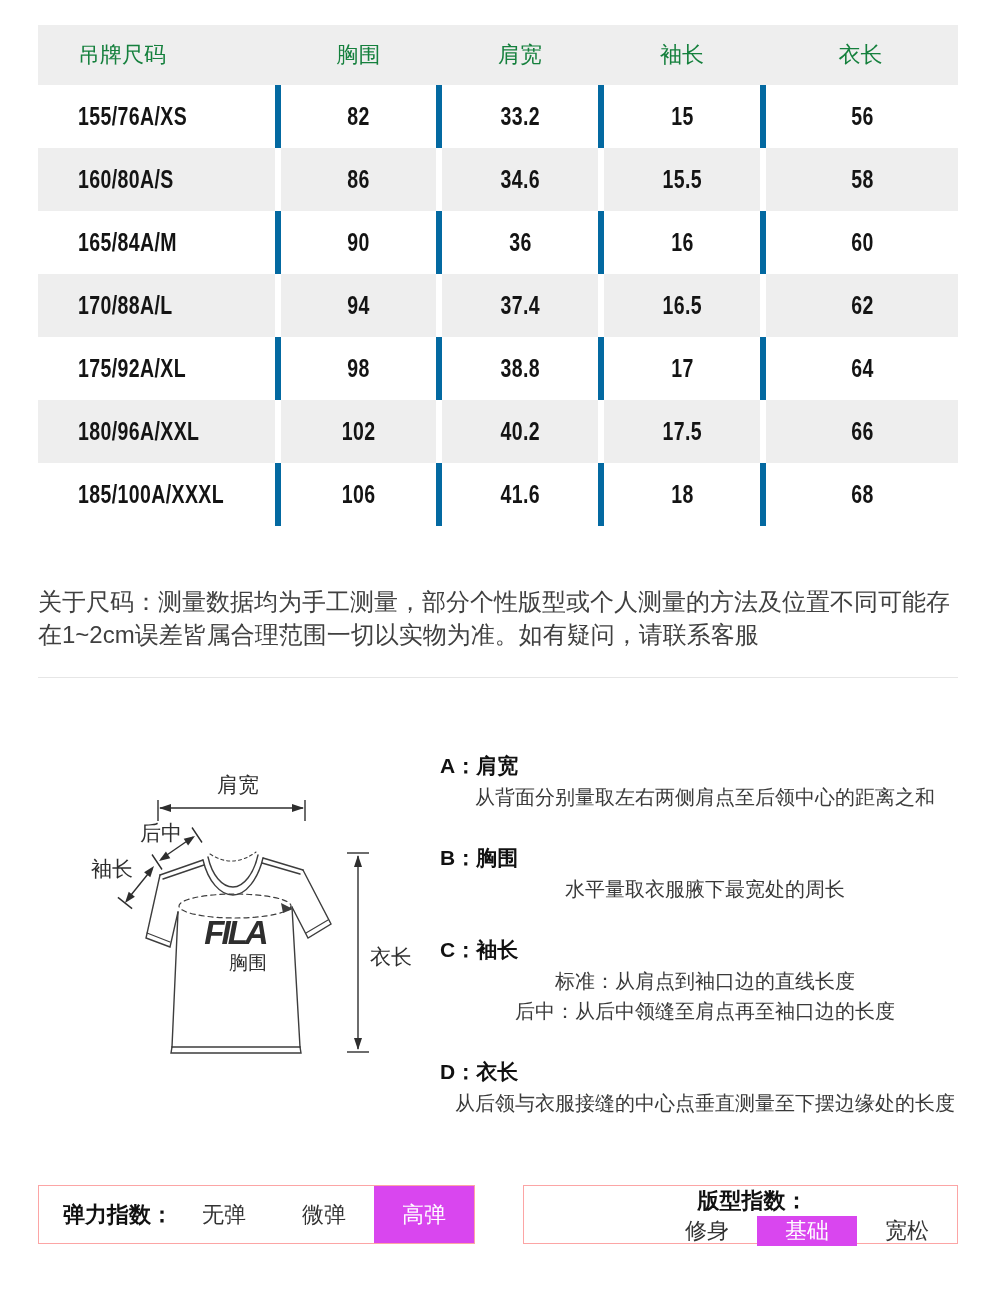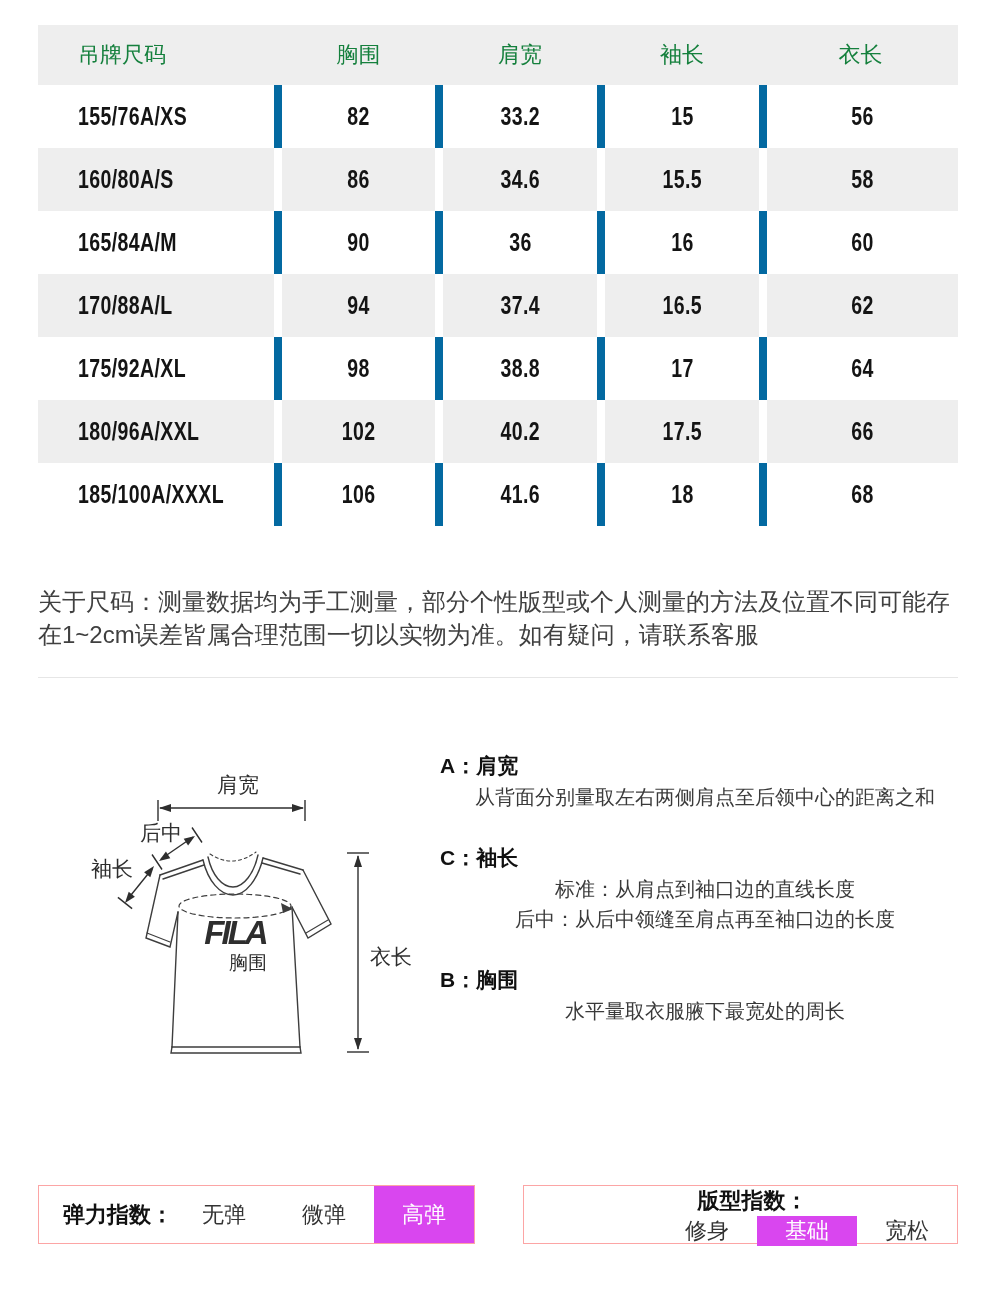--- a/index.html
+++ b/index.html
@@ -12,21 +12,21 @@
   .size-table col.c1 { width:240px; }
   .size-table col.c2 { width:161px; }
   .size-table col.c3 { width:162px; }
   .size-table col.c4 { width:162px; }
   .size-table col.c5 { width:195px; }
   .size-table th { height:60px; background:#eee; font-weight:400; font-size:22px; color:#15803d; text-align:center; }
   .size-table th:first-child { text-align:left; padding-left:40px; }
   .size-table td { height:63px; text-align:center; font-size:25px; font-weight:700; color:#141414;margin-top:24px; }
   .size-table td:first-child { text-align:left; padding-left:40px; }
   .size-table tbody tr:nth-child(even) td { background:#eee; }
-  .size-table tbody td + td { border-left:8px solid #0369a1; }
+  .size-table tbody td + td { border-left:6px solid #0369a1; }
   .size-table tbody tr:nth-child(even) td + td { border-left-color:#fff; }
   .cond { display:inline-block; transform:scaleX(0.78); transform-origin:center; letter-spacing:0.5px; }
   td:first-child .cond { transform-origin:left center; }
 
   
   .note { position:absolute; left:38px; top:585px; width:912px; font-size:24px; line-height:33px; color:#404040; }
 
   .divider { position:absolute; left:38px; top:677px; width:920px; height:1px; background:#e6e6e6; }
 
   
@@ -196,27 +196,31 @@
     <text x="175" y="196" text-anchor="middle" class="logo-text">FILA</text>
     <text x="188" y="221" text-anchor="middle" class="chest-label">胸围</text>
   </svg>
 
   <div class="guide">
     <div class="guide-item">
       <div class="guide-title">A：肩宽</div>
       <div class="guide-line">从背面分别量取左右两侧肩点至后领中心的距离之和</div>
     </div>
     <div class="guide-item">
+      <div class="guide-title">B：胸围</div>
+      <div class="guide-line">水平量取衣服腋下最宽处的周长</div>
+    </div>
+    <div class="guide-item">
       <div class="guide-title">C：袖长</div>
       <div class="guide-line">标准：从肩点到袖口边的直线长度</div>
       <div class="guide-line">后中：从后中领缝至肩点再至袖口边的长度</div>
     </div>
     <div class="guide-item">
-      <div class="guide-title">B：胸围</div>
-      <div class="guide-line">水平量取衣服腋下最宽处的周长</div>
+      <div class="guide-title">D：衣长</div>
+      <div class="guide-line">从后领与衣服接缝的中心点垂直测量至下摆边缘处的长度</div>
     </div>
   </div>
 
   <div class="index-box elastic">
     <span class="index-label">弹力指数：</span>
     <span class="index-options">
       <span class="index-option">无弹</span>
       <span class="index-option">微弹</span>
       <span class="index-option selected">高弹</span>
     </span>

